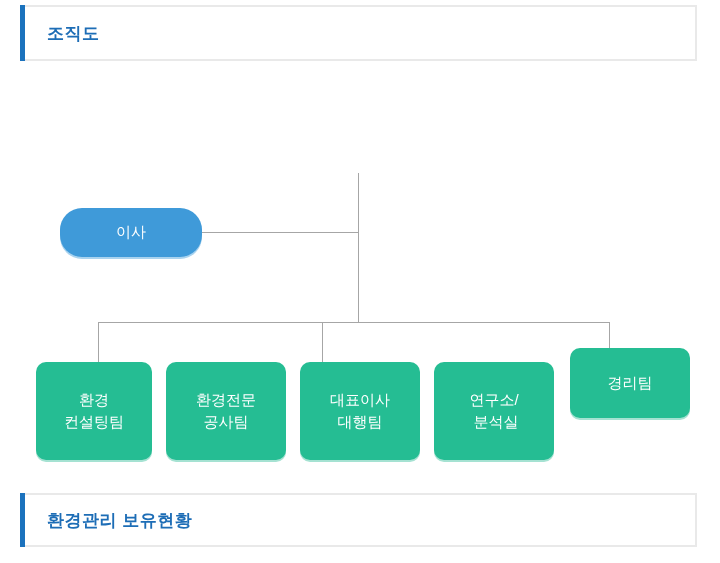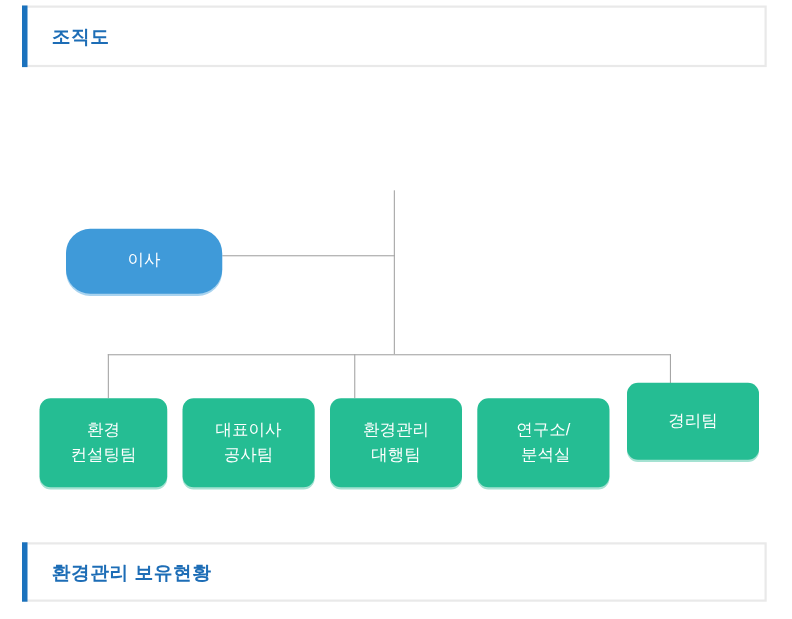--- a/index.html
+++ b/index.html
@@ -38,27 +38,27 @@
     text-align:center;color:#ffffff;
     white-space:pre-line;line-height:1.5;
   }
   .node-root{
     left:250px;top:105px;width:218px;height:68px;
     background:var(--root_box,#38689c);
     border-radius:12px;font-size:18px;
     box-shadow:0 2px 0 #aec5da;
   }
   .node-side{
-    left:60px;top:208px;width:142px;height:59px;
+    left:60px;top:208px;width:142px;height:49px;
     background:var(--side_box,#3f9ad9);
     border-radius:22px;font-size:15px;
     box-shadow:0 2px 0 #a9d3ef;
   }
   .node-team{
-    top:362px;height:81px;
+    top:362px;height:98px;
     background:var(--team_box,#25bd93);
     border-radius:10px;font-size:15px;
     box-shadow:0 2px 0 #a5e2d2;
   }
   .t1{left:36px;width:116px;}
   .t2{left:166px;width:120px;}
   .t3{left:300px;width:120px;}
   .t4{left:434px;width:120px;text-align:right;}
   .t5{left:570px;top:348px;width:120px;height:70px;}
 
@@ -88,23 +88,23 @@
   <div class="line hline" id="line-main-h"></div>
   <div class="line vline" id="line-drop-1"></div>
   <div class="line vline" id="line-drop-2"></div>
   <div class="line vline" id="line-drop-3"></div>
 
 
   <div class="node node-side">이사</div>
 
   <div class="node node-team t1">환경
 컨설팅팀</div>
-  <div class="node node-team t2">대표이사
+  <div class="node node-team t2">환경전문
 공사팀</div>
-  <div class="node node-team t3">환경관리
+  <div class="node node-team t3">대표이사
 대행팀</div>
   <div class="node node-team t4">연구소/
 분석실</div>
   <div class="node node-team t5">경리팀</div>
 
   <div class="sec-header" id="header-bottom">
     <div class="accent"></div>
     <div class="sec-title">환경관리 보유현황</div>
   </div>
 

